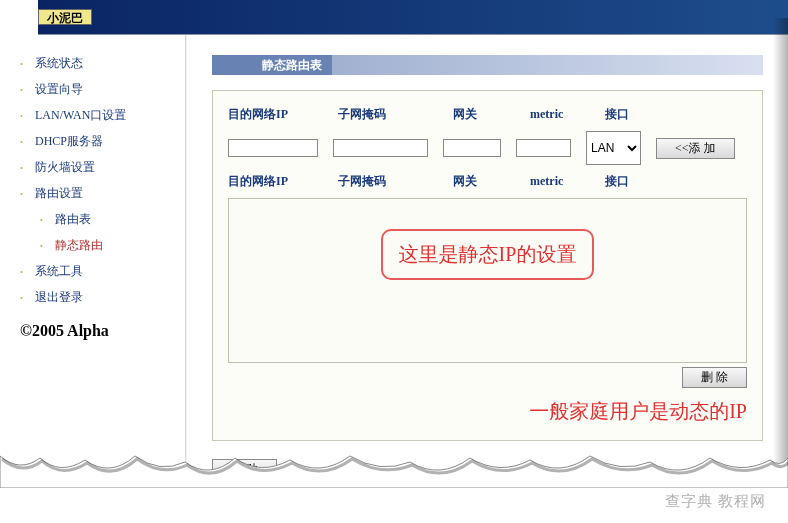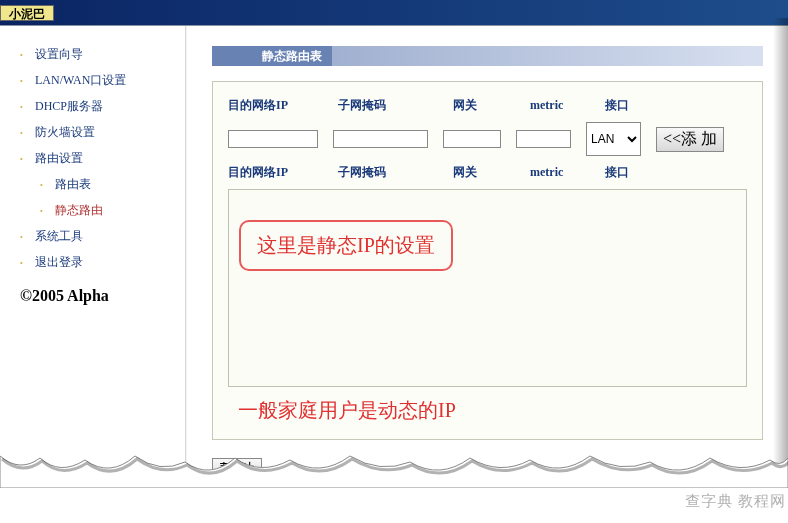--- a/index.html
+++ b/index.html
@@ -7,24 +7,25 @@
       font-family: "SimSun", "宋体", serif;
       font-size: 12px;
       background: #fff;
       width: 788px;
       height: 523px;
       position: relative;
       overflow: hidden;
     }
     .title-bar {
       background: linear-gradient(to right, #0a2463, #1e4d8c);
-      height: 26px;
+      height: 35px;
       display: flex;
       align-items: center;
       border-bottom: 1px solid #8892a0;
+      margin-left: 38px;
     }
     .title-tab {
       background: #f0e68c;
       color: #000;
       font-weight: bold;
       padding: 1px 8px;
       font-size: 12px;
       border: 1px solid #666;
       height: 16px;
       line-height: 14px;
@@ -128,51 +129,53 @@
     .select-box {
       border: 1px solid #888;
       height: 34px;
       font-size: 12px;
       width: 55px;
       background: #fff;
     }
     .btn {
       background: linear-gradient(to bottom, #f8f8f8, #d8d8d8);
       border: 1px solid #888;
-      padding: 1px 6px;
-      font-size: 16px;
+      padding: 1px 18px;
+      font-size: 12px;
       cursor: pointer;
       font-family: inherit;
     }
     .data-area {
       border: 1px solid #c0c0b0;
       background: #fcfcf6;
-      height: 198px;
+      height: 165px;
       margin-top: 6px;
       position: relative;
-      padding: 30px 10px;
+      padding: 30px 4px;
+      text-align: center;
     }
     .annotation-box {
       border: 2px solid #e85a5a;
       border-radius: 10px;
       padding: 10px 16px;
       color: #e03030;
       font-size: 20px;
       display: inline-block;
       font-family: "SimSun", serif;
     }
     .delete-row {
       text-align: right;
       margin-top: 4px;
     }
     .annotation-text {
       color: #e03030;
       font-size: 20px;
       margin-top: 10px;
       padding-left: 10px;
+      text-align: right;
     }
     .help-row { margin-top: 18px; }
     .shadow-edge {
       position: absolute;
       right: 0;
       top: 18px;
       width: 15px;
       height: 450px;
       background: linear-gradient(to right, rgba(0,0,0,0), rgba(0,0,0,0.3));
     }
@@ -181,37 +184,38 @@
       bottom: 35px;
       left: 0;
       width: 788px;
       height: 40px;
       overflow: hidden;
     }
     .torn-edge svg { display: block; }
     .watermark {
       position: absolute;
       bottom: 12px;
-      right: 2px;
+      right: 22px;
       color: #b0b0b0;
       font-size: 15px;
       font-family: "SimSun", serif;
       letter-spacing: 1px;
     }
   </style>
 </head>
 <body>
 
 <div class="title-bar">
   <div class="title-tab">小泥巴</div>
 </div>
 
 <div class="main-container">
   <div class="sidebar">
     <ul class="nav-list">
+      <li class="nav-item">系统状态</li>
       <li class="nav-item">设置向导</li>
       <li class="nav-item">LAN/WAN口设置</li>
       <li class="nav-item">DHCP服务器</li>
       <li class="nav-item">防火墙设置</li>
       <li class="nav-item">路由设置</li>
       <li class="nav-item nav-sub">路由表</li>
       <li class="nav-item nav-sub active">静态路由</li>
       <li class="nav-item">系统工具</li>
       <li class="nav-item">退出登录</li>
     </ul>
@@ -248,20 +252,23 @@
       <div class="form-row">
         <div class="col-header col1">目的网络IP</div>
         <div class="col-header col2">子网掩码</div>
         <div class="col-header col3">网关</div>
         <div class="col-header col4">metric</div>
         <div class="col-header col5">接口</div>
       </div>
       <div class="data-area">
         <div class="annotation-box">这里是静态IP的设置</div>
       </div>
+      <div class="delete-row">
+        <button class="btn">删 除</button>
+      </div>
       <div class="annotation-text">一般家庭用户是动态的IP</div>
     </div>
 
     <div class="help-row">
       <button class="btn">帮 助</button>
     </div>
   </div>
 </div>
 
 <div class="shadow-edge"></div>

